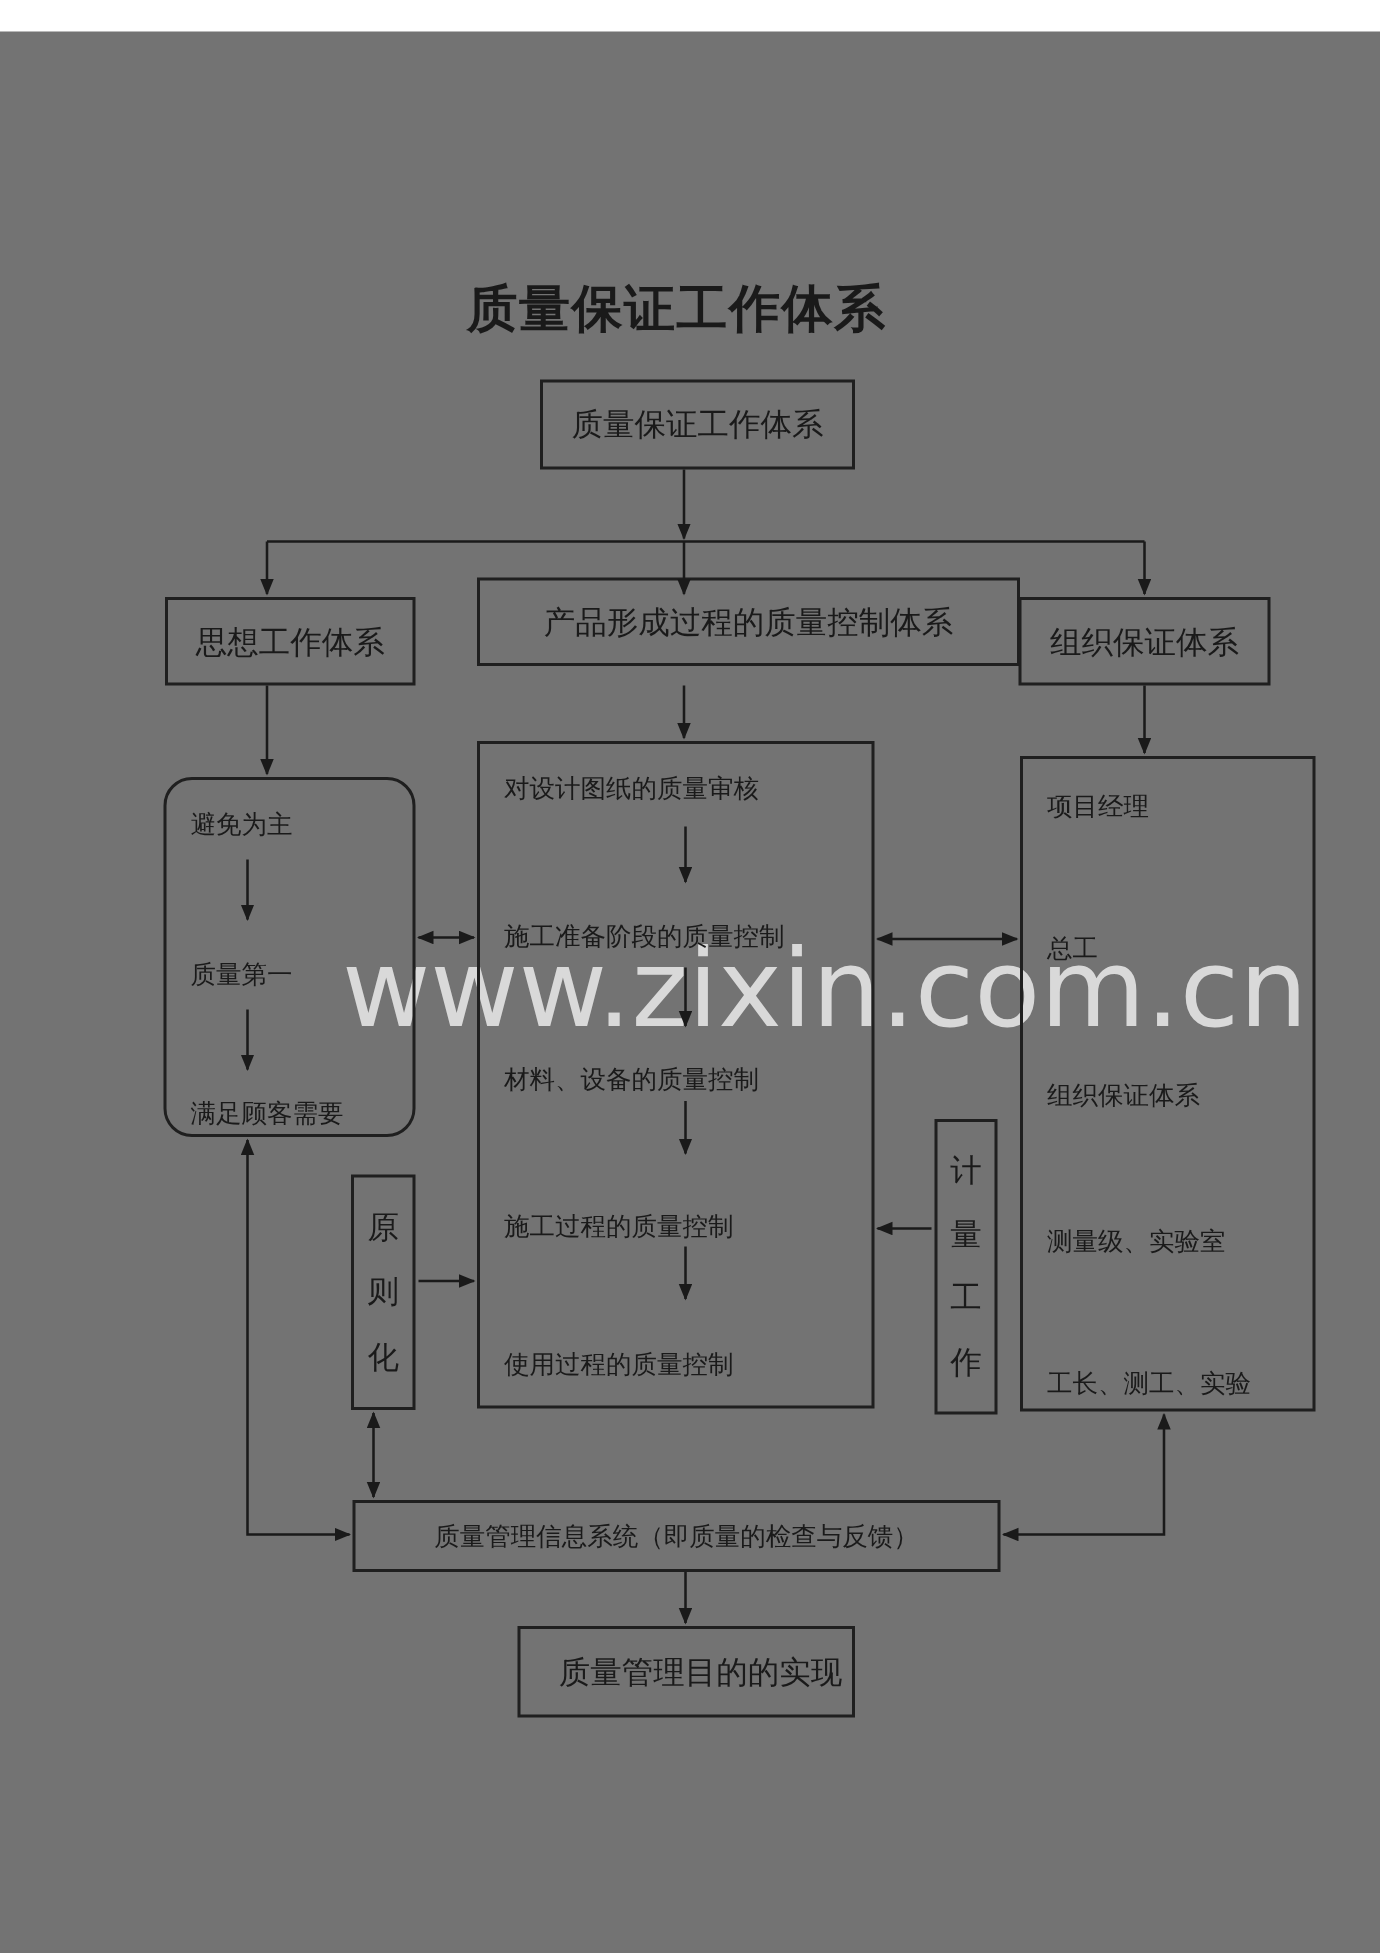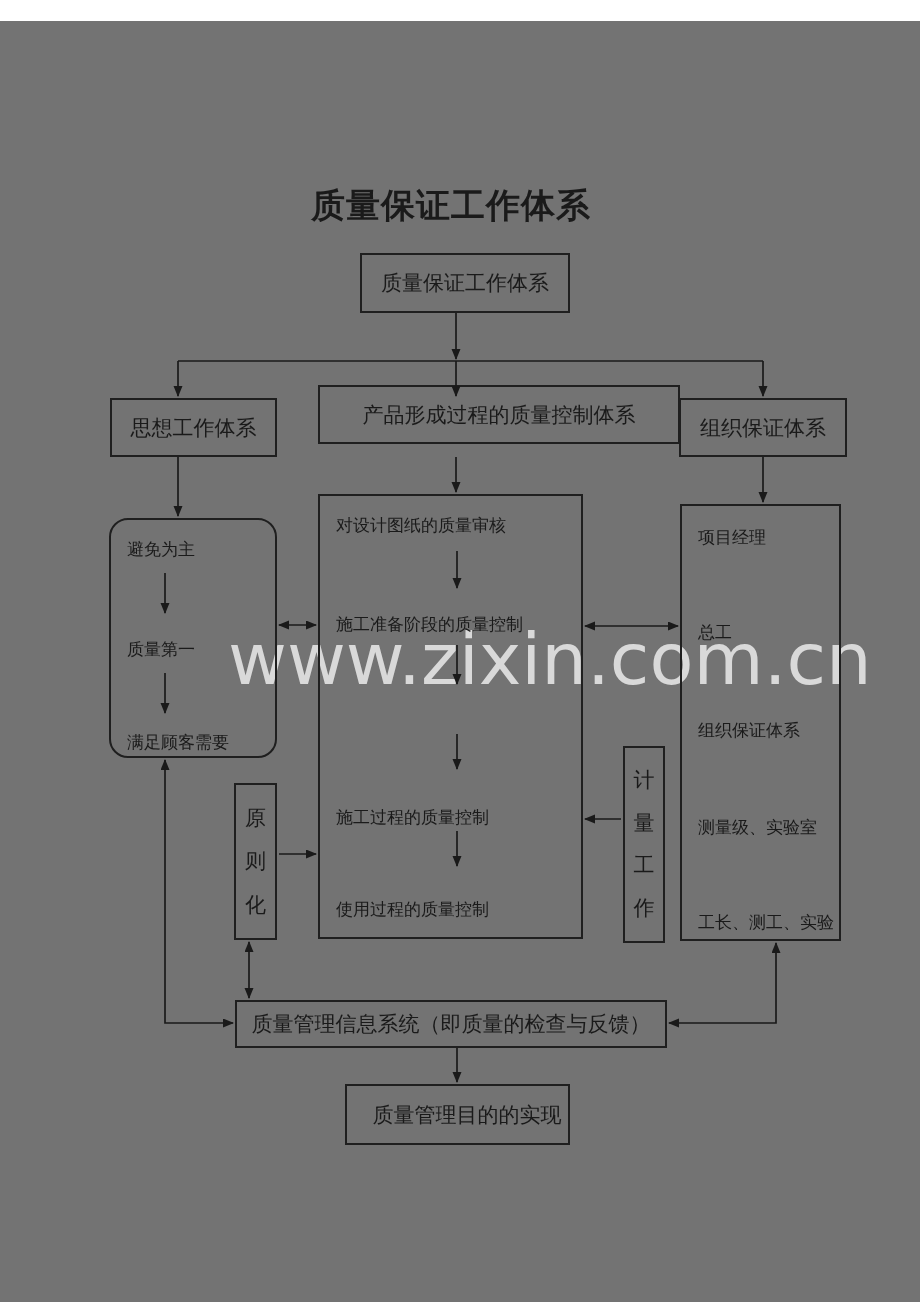--- a/index.html
+++ b/index.html
@@ -8,21 +8,21 @@
   #title{position:absolute;left:0;top:162px;width:902px;text-align:center;
          font-size:34px;font-weight:bold;letter-spacing:1px;}
   #watermark{position:absolute;left:228px;top:596px;font-size:72px;letter-spacing:0px;
              font-family:"DejaVu Sans","Liberation Sans",sans-serif;z-index:1;}
   .box{position:absolute;border:2px solid #1f1f1f;background:transparent;box-sizing:border-box;z-index:2;}
   .lbox{display:flex;align-items:center;justify-content:center;font-size:21px;}
   .item{position:absolute;left:16px;font-size:17px;line-height:26px;white-space:nowrap;text-align:right;}
   .vbox{display:flex;flex-direction:column;justify-content:space-evenly;align-items:center;
         font-size:21px;line-height:21px;}
   #connectors{position:absolute;left:0;top:0;z-index:3;}
-  #info-box{display:flex;align-items:center;justify-content:center;font-size:21px;white-space:nowrap;}
+  #info-box{display:flex;align-items:center;justify-content:center;font-size:17px;white-space:nowrap;}
 </style>
 </head>
 <body>
 
 <div id="page">
 
   <div id="title">质量保证工作体系</div>
 
   <div id="watermark" style="color: rgb(217, 217, 217);">www.zixin.com.cn</div>
 
@@ -44,25 +44,26 @@
 
   <div class="box" style="left:109px;top:497px;width:168px;height:240px;border-radius:19px;">
     <span class="item" style="top:17px;">避免为主</span>
     <span class="item" style="top:117px;">质量第一</span>
     <span class="item" style="top:210px;">满足顾客需要</span>
   </div>
 
   <div class="box" style="left:318px;top:473px;width:265px;height:445px;">
     <span class="item" style="top:17px;">对设计图纸的质量审核</span>
     <span class="item" style="top:116px;">施工准备阶段的质量控制</span>
+    <span class="item" style="top:211px;">材料、设备的质量控制</span>
     <span class="item" style="top:309px;">施工过程的质量控制</span>
     <span class="item" style="top:401px;">使用过程的质量控制</span>
   </div>
 
-  <div class="box" style="left:680px;top:483px;width:161px;height:437px;">
+  <div class="box" style="left:680px;top:483px;width:197px;height:437px;">
     <span class="item" style="top:19px;">项目经理</span>
     <span class="item" style="top:114px;">总工</span>
     <span class="item" style="top:212px;">组织保证体系</span>
     <span class="item" style="top:309px;">测量级、实验室</span>
     <span class="item" style="top:404px;">工长、测工、实验</span>
   </div>
 
   <div class="box vbox" style="left:234px;top:762px;width:43px;height:157px;">
       <span>原</span>
       <span>则</span>

